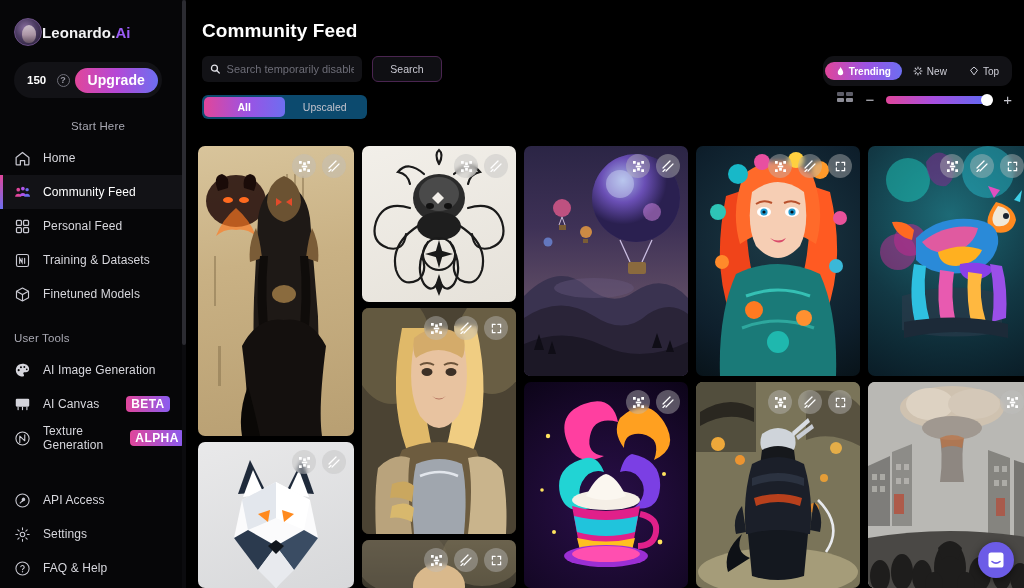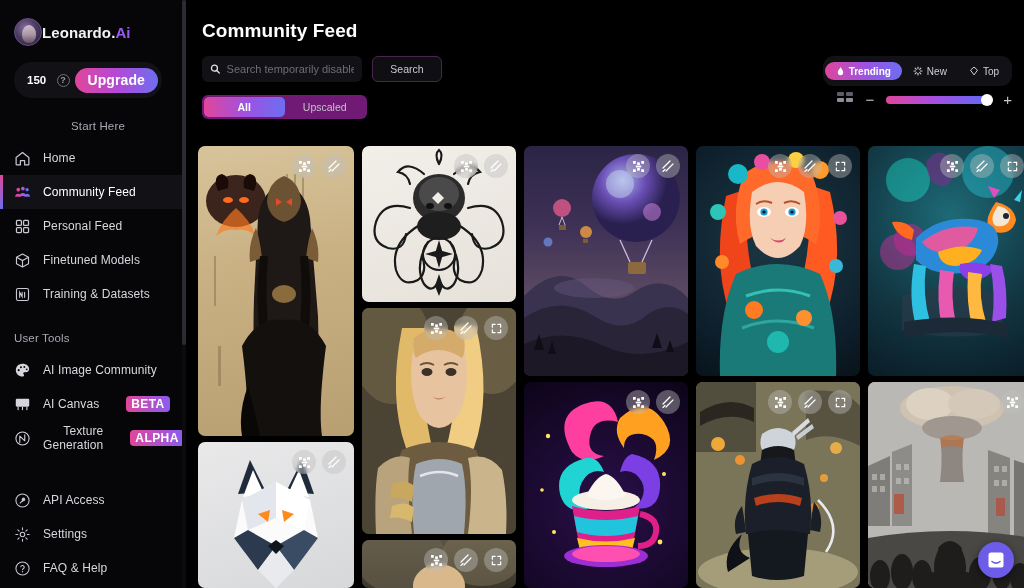--- a/index.html
+++ b/index.html
@@ -70,21 +70,21 @@
     position: relative;
     display: flex; align-items: center; gap: 12px;
     height: 34px; padding-left: 14px; cursor: pointer;
   }
   .nav-item.active { background: #121216; }
   .nav-item.active::before {
     content: ""; position: absolute; left: 0; top: 0; bottom: 0; width: 2.5px;
     background: linear-gradient(180deg,#e0469b,#6d6ef0);
   }
   .nav-ico { width: 17px; height: 17px; flex: 0 0 17px; display:block; }
-  .nav-label { font-size: 12px; color: #d7d7dd; letter-spacing: .1px; text-align: right; }
+  .nav-label { font-size: 12px; color: #d7d7dd; letter-spacing: .1px; }
   .nav-item.active .nav-label { color: #ffffff; }
   .tag {
     font-size: 12px; font-weight: 700; color: #fff; letter-spacing: .4px;
     padding: 2px 5px 1.5px; border-radius: 4px;
     background: linear-gradient(90deg,#e0469b 0%, #8a5cf0 100%);
     margin-left: 15px; line-height: 1;
   }
   .nav-gap { height: 28px; }
 
   
@@ -120,21 +120,21 @@
   }
   .search-input::placeholder { color: #6d6d77; }
   .search-btn {
     width: 70px; height: 26px; border-radius: 6px;
     background: #0f0f13; border: 1px solid #4a2550;
     color: #c9c9d2; font-size: 10.5px; font-family: inherit; cursor: pointer;
   }
 
   .seg-wrap {
     margin-top: 13px; width: 165px; height: 24px; border-radius: 6px;
-    background: #701a75; display: flex; overflow: hidden; padding: 2px;
+    background: #0c4a6e; display: flex; overflow: hidden; padding: 2px;
   }
   .seg {
     flex: 1; display: flex; align-items: center; justify-content: center;
     font-size: 10.5px; color: #c3c3cc; border-radius: 5px; cursor: pointer;
     font-family: inherit; border: none; background: transparent;
   }
   .seg.on {
     background: linear-gradient(90deg,#e0469b 0%, #9a53e4 55%, #6d6ef0 100%);
     color: #fff; font-weight: 600;
   }
@@ -252,45 +252,45 @@
         <rect x="3.5" y="3.5" width="7" height="7" rx="1.3"></rect>
         <rect x="13.5" y="3.5" width="7" height="7" rx="1.3"></rect>
         <rect x="3.5" y="13.5" width="7" height="7" rx="1.3"></rect>
         <rect x="13.5" y="13.5" width="7" height="7" rx="1.3"></rect>
       </svg>
       <span class="nav-label">Personal Feed</span>
     </div>
 
     <div class="nav-item">
       <svg class="nav-ico" viewBox="0 0 24 24" fill="none" stroke="#c9c9d2" stroke-width="1.6">
+        <path d="M6 3.5h12a2.5 2.5 0 0 1 2.5 2.5v12a2.5 2.5 0 0 1-2.5 2.5H6A2.5 2.5 0 0 1 3.5 18V6A2.5 2.5 0 0 1 6 3.5z"></path>
+        <path d="M8 16V9l3.5 6V9M15 9v7" stroke-linecap="round"></path>
+      </svg>
+      <span class="nav-label">Training &amp; Datasets</span>
+    </div>
+
+    <div class="nav-item">
+      <svg class="nav-ico" viewBox="0 0 24 24" fill="none" stroke="#c9c9d2" stroke-width="1.6">
         <path d="M12 2.8 20.5 7.4v9.2L12 21.2 3.5 16.6V7.4z" stroke-linejoin="round"></path>
         <path d="M3.5 7.4 12 12l8.5-4.6M12 12v9.2"></path>
       </svg>
       <span class="nav-label">Finetuned Models</span>
-    </div>
-
-    <div class="nav-item">
-      <svg class="nav-ico" viewBox="0 0 24 24" fill="none" stroke="#c9c9d2" stroke-width="1.6">
-        <path d="M6 3.5h12a2.5 2.5 0 0 1 2.5 2.5v12a2.5 2.5 0 0 1-2.5 2.5H6A2.5 2.5 0 0 1 3.5 18V6A2.5 2.5 0 0 1 6 3.5z"></path>
-        <path d="M8 16V9l3.5 6V9M15 9v7" stroke-linecap="round"></path>
-      </svg>
-      <span class="nav-label">Training &amp; Datasets</span>
     </div>
 
     <div class="sec-label sec-tools">User Tools</div>
 
     <div class="nav-item">
       <svg class="nav-ico" viewBox="0 0 24 24" fill="#d5d5dc">
         <path d="M12 2.5C6.8 2.5 2.6 6.5 2.6 11.6c0 5 4.2 8.9 9.4 8.9 1.3 0 2.2-.8 2.2-1.9 0-.5-.2-.9-.6-1.3-.3-.3-.5-.7-.5-1.1 0-1 .9-1.8 2-1.8h1.6c3 0 4.7-1.7 4.7-4.5 0-4.3-4.1-7.4-9.4-7.4z"></path>
         <circle cx="6.6" cy="11.5" r="1.45" fill="#0a0a0c"></circle>
         <circle cx="9.8" cy="7.3" r="1.45" fill="#0a0a0c"></circle>
         <circle cx="14.6" cy="7.1" r="1.35" fill="#0a0a0c"></circle>
         <circle cx="18" cy="10.3" r="1.25" fill="#0a0a0c"></circle>
       </svg>
-      <span class="nav-label">AI Image Community</span>
+      <span class="nav-label">AI Image Generation</span>
     </div>
 
     <div class="nav-item">
       <svg class="nav-ico" viewBox="0 0 24 24" fill="#d5d5dc">
         <rect x="2.5" y="4" width="19" height="11" rx="1.6"></rect>
         <rect x="5" y="15" width="1.6" height="5" rx=".6"></rect>
         <rect x="11.2" y="15" width="1.6" height="5" rx=".6"></rect>
         <rect x="17.4" y="15" width="1.6" height="5" rx=".6"></rect>
       </svg>
       <span class="nav-label">AI Canvas</span>

